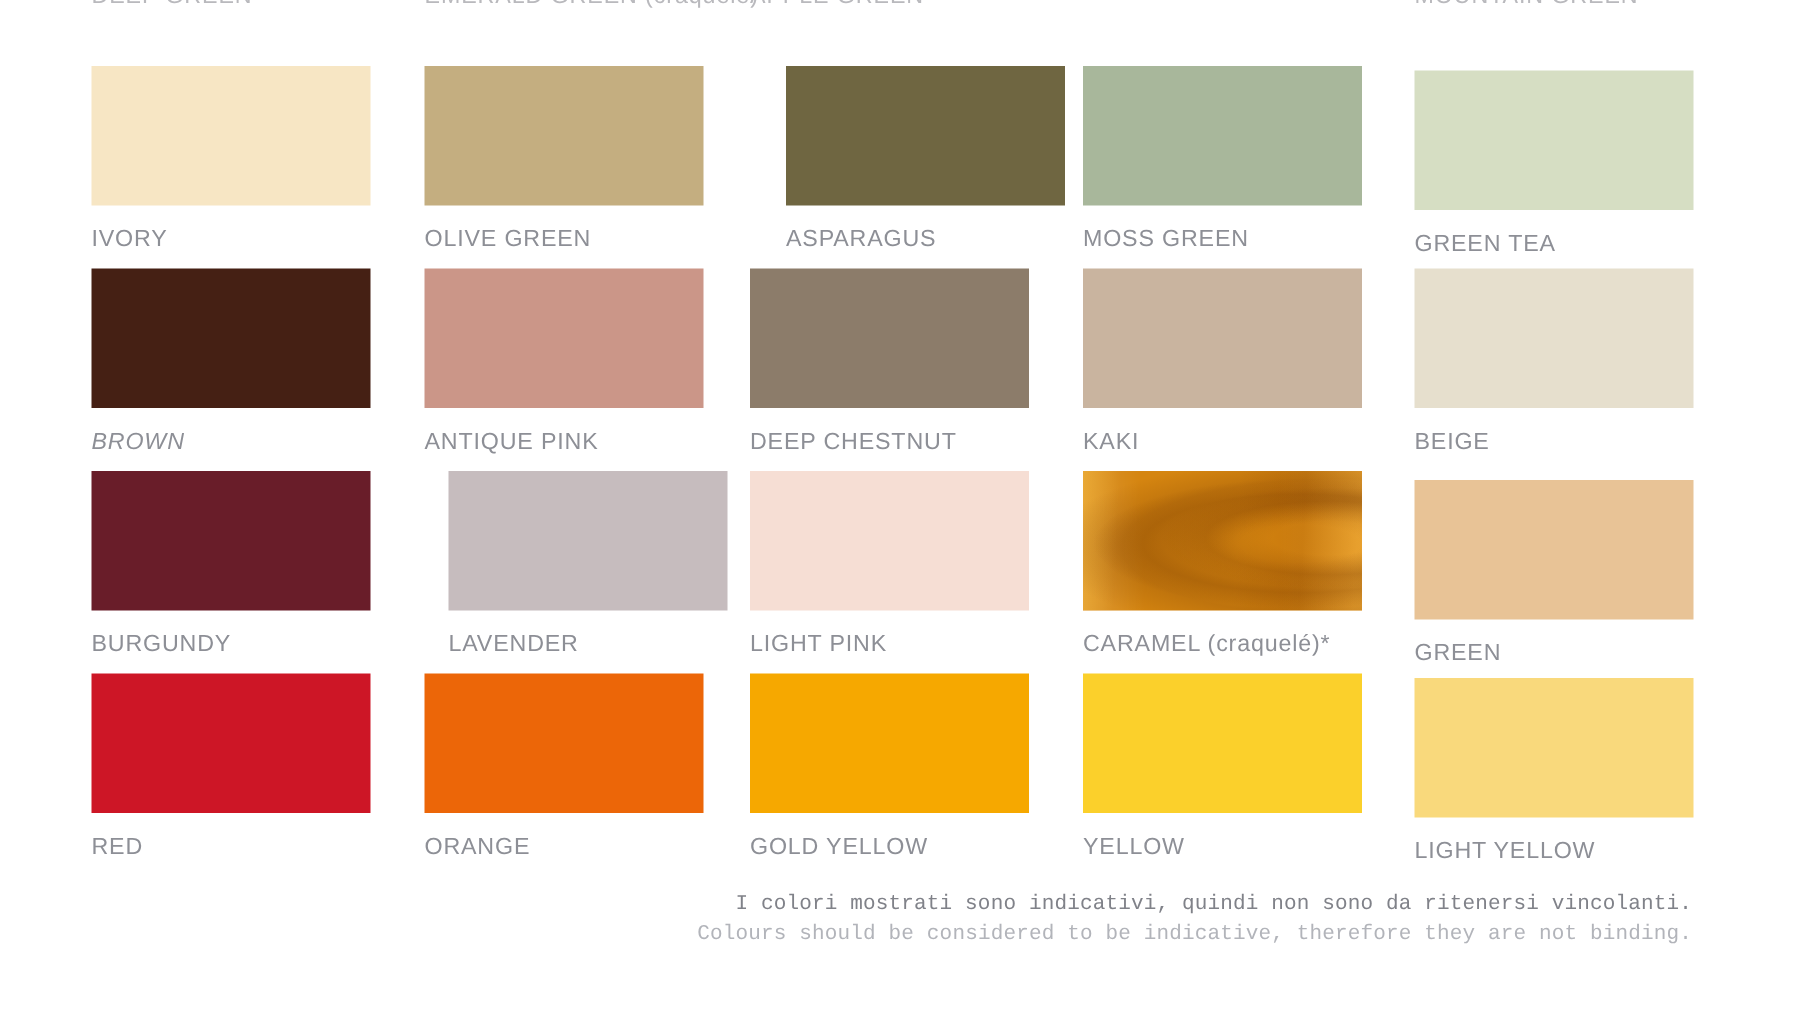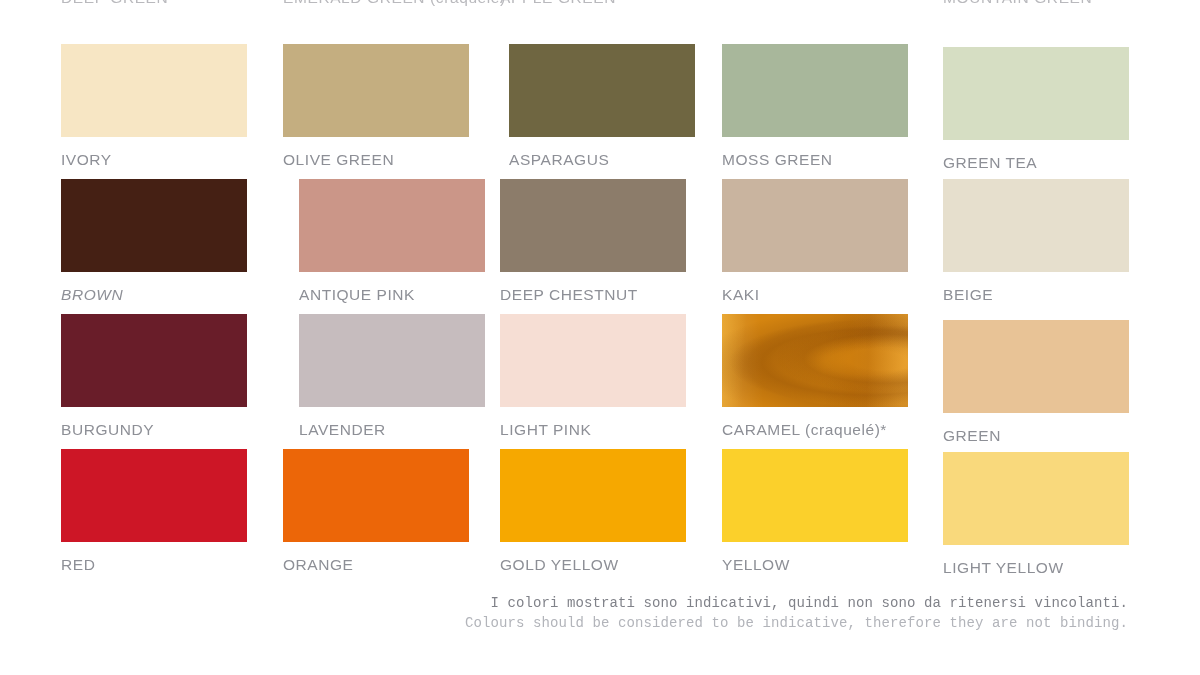--- a/index.html
+++ b/index.html
@@ -139,39 +139,39 @@
   <div class="grid">
       <div class="row">
         <div class="cell" style="left: 0px; top: 0px;">
           <div class="swatch" style="background: rgb(247, 230, 196);"></div>
           <div class="label">IVORY</div>
         </div>
         <div class="cell" style="left: 222px; top: 0px;">
           <div class="swatch" style="background: rgb(196, 174, 128);"></div>
           <div class="label">OLIVE GREEN</div>
         </div>
-        <div class="cell" style="left: 448px; top: 0px;">
+        <div class="cell" style="left: 463px; top: 0px;">
           <div class="swatch" style="background: rgb(111, 102, 65);"></div>
           <div class="label">ASPARAGUS</div>
         </div>
         <div class="cell" style="left: 661px; top: 0px;">
           <div class="swatch" style="background: rgb(168, 183, 155);"></div>
           <div class="label">MOSS GREEN</div>
         </div>
         <div class="cell" style="left: 882px; top: 3px;">
           <div class="swatch" style="background: rgb(214, 222, 195);"></div>
           <div class="label">GREEN TEA</div>
         </div>
       </div>
       <div class="row">
         <div class="cell" style="left: 0px; top: 0px; font-style: italic;">
           <div class="swatch" style="background: rgb(69, 32, 20);"></div>
           <div class="label">BROWN</div>
         </div>
-        <div class="cell" style="left: 238px; top: 0px;">
+        <div class="cell" style="left: 222px; top: 0px;">
           <div class="swatch" style="background: rgb(203, 150, 136);"></div>
           <div class="label">ANTIQUE PINK</div>
         </div>
         <div class="cell" style="left: 439px; top: 0px;">
           <div class="swatch" style="background: rgb(140, 124, 106);"></div>
           <div class="label">DEEP CHESTNUT</div>
         </div>
         <div class="cell" style="left: 661px; top: 0px;">
           <div class="swatch" style="background: rgb(201, 180, 159);"></div>
           <div class="label">KAKI</div>

